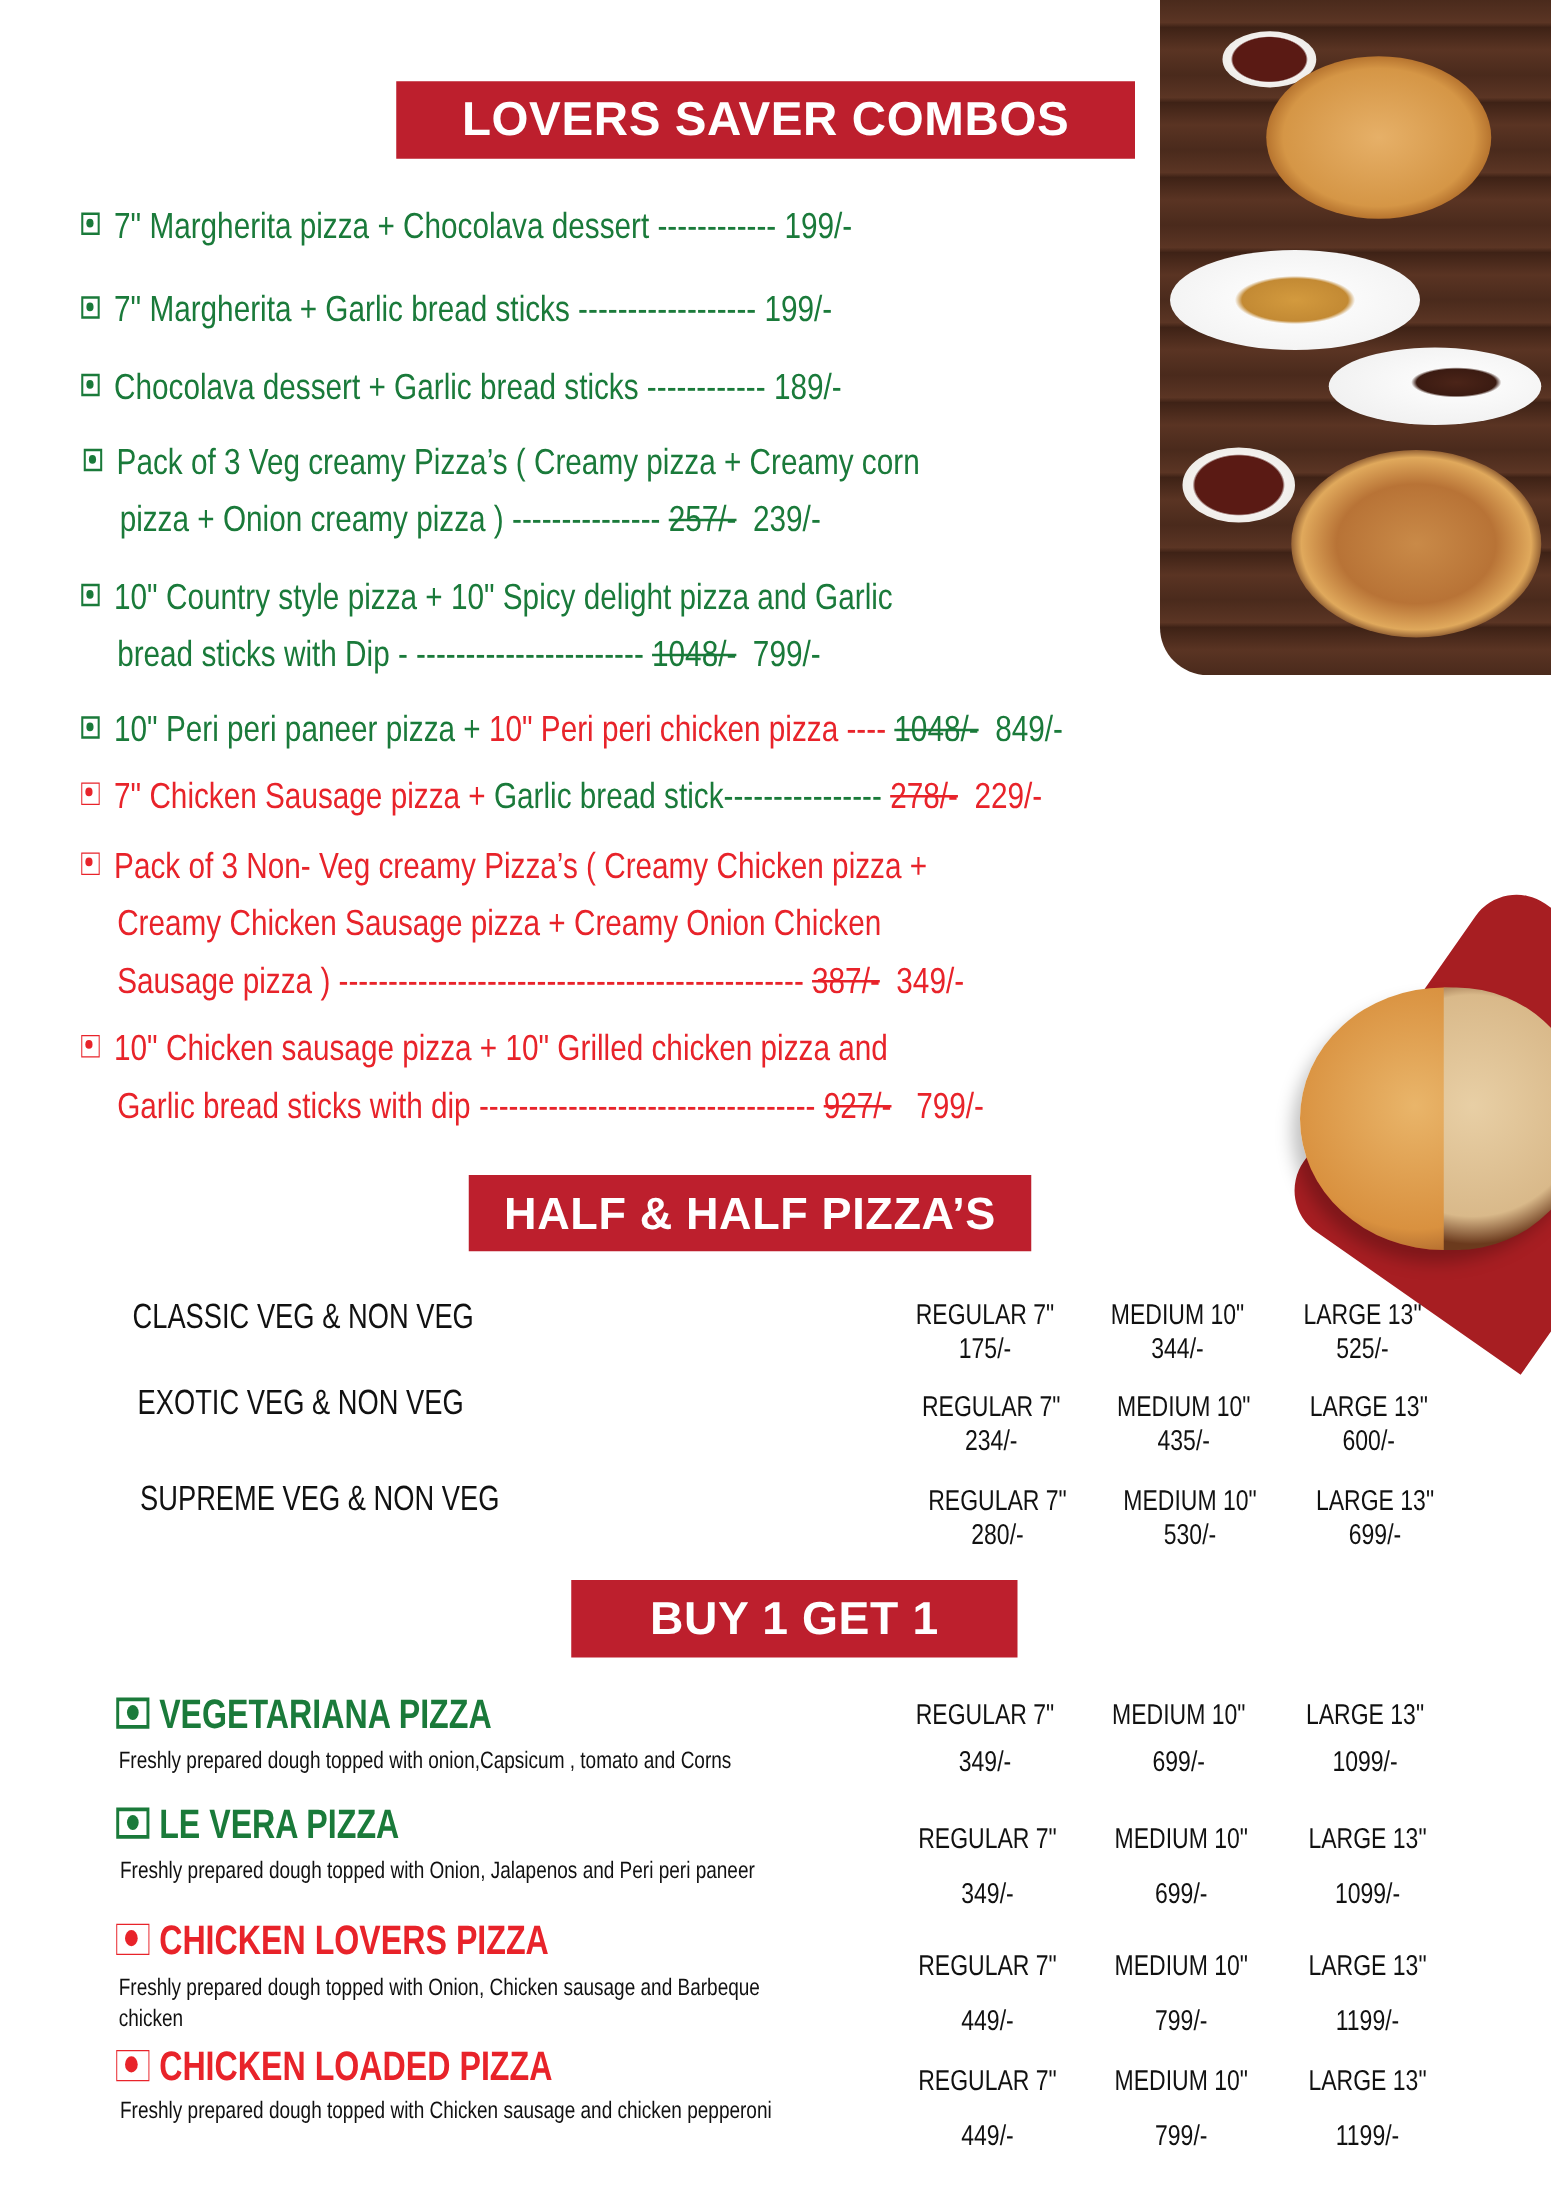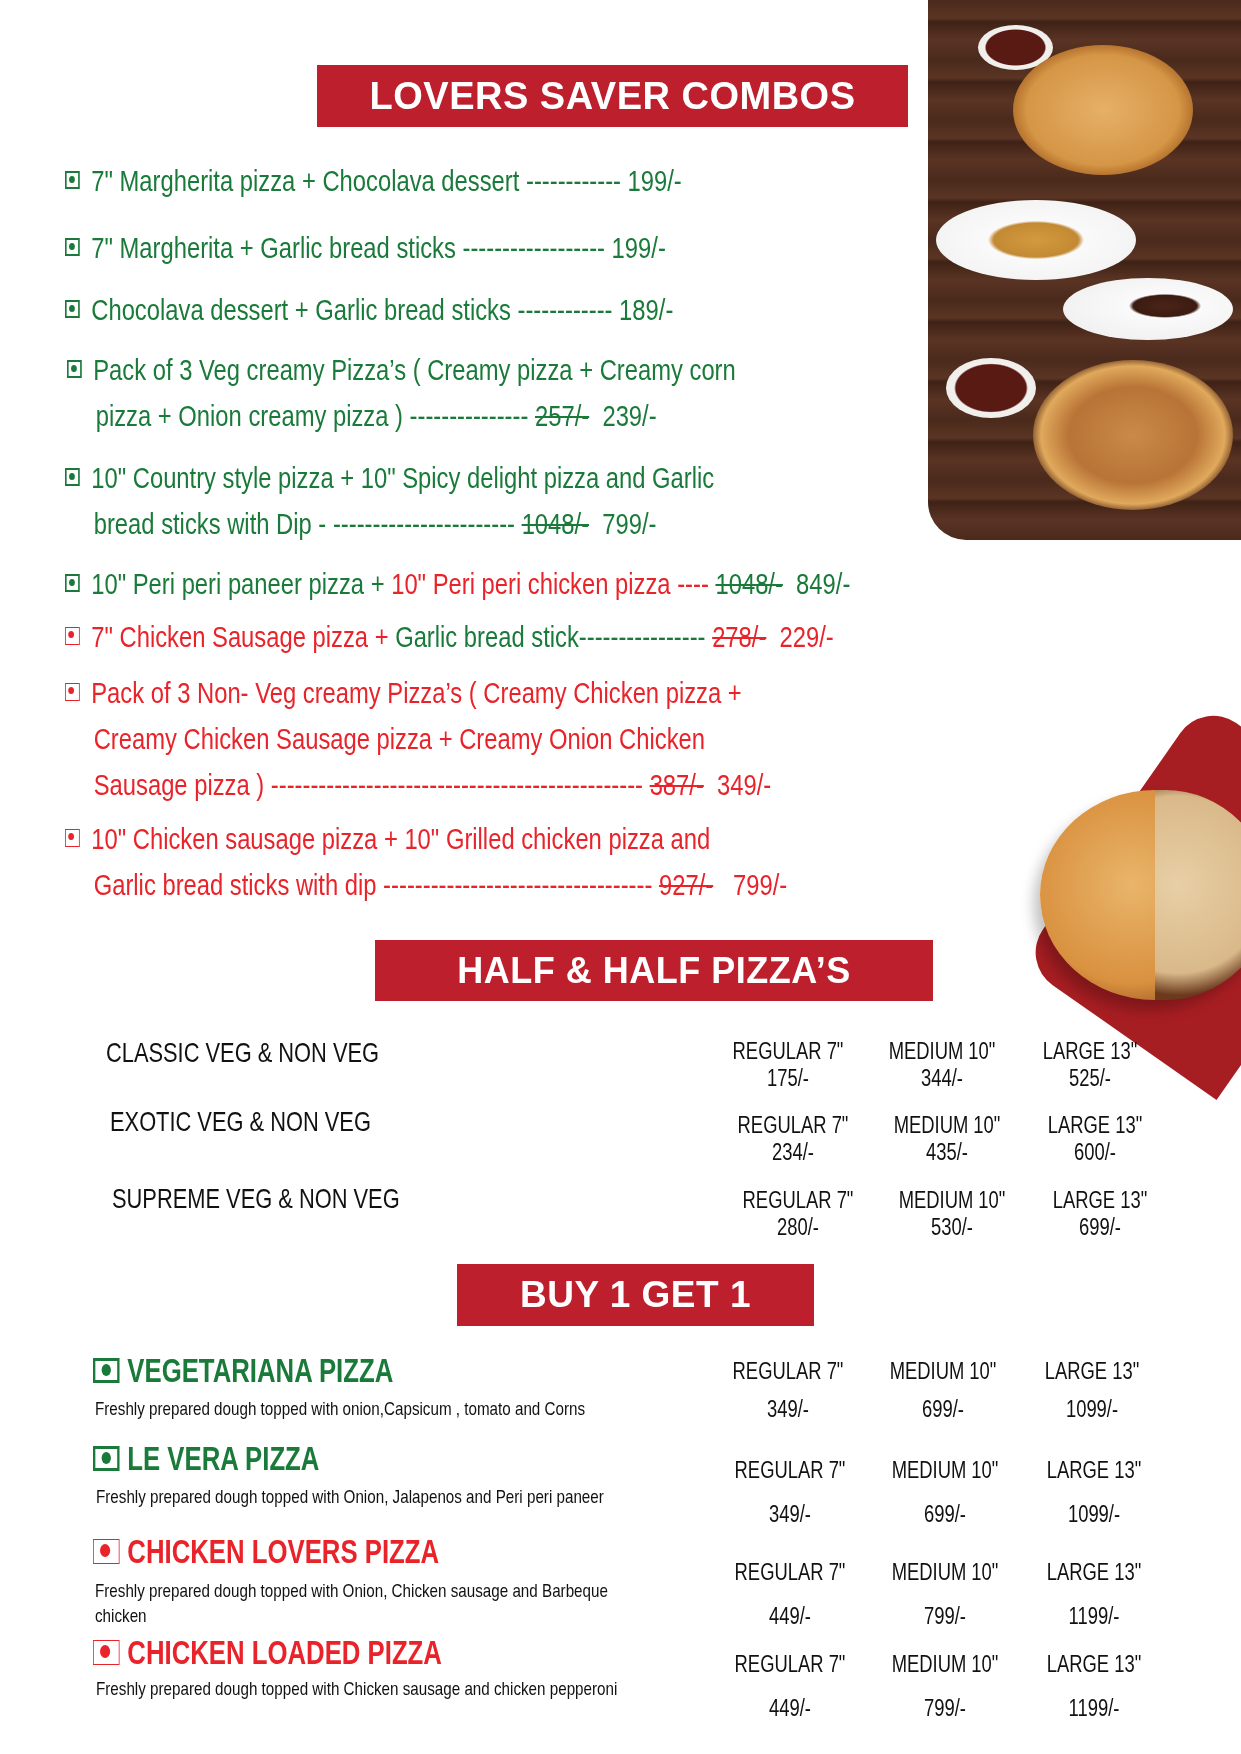--- a/index.html
+++ b/index.html
@@ -137,21 +137,21 @@
 <div class="combo red" style="top:670px;">
   <div><span class="mark red-mark"></span><span>Pack of 3 Non- Veg creamy Pizza’s ( Creamy Chicken pizza +</span></div>
   <div class="cont"><span>Creamy Chicken Sausage pizza + Creamy Onion Chicken</span></div>
   <div class="cont"><span>Sausage pizza ) ----------------------------------------------- </span><span class="strike">387/-</span>&nbsp;&nbsp;<span>349/-</span></div>
 </div>
 <div class="combo red" style="top:816px;">
   <div><span class="mark red-mark"></span><span>10" Chicken sausage pizza +  10" Grilled chicken pizza  and</span></div>
   <div class="cont"><span>Garlic bread sticks with dip ---------------------------------- </span><span class="strike">927/-</span>&nbsp;&nbsp;&nbsp;<span>799/-</span></div>
 </div>
 
-<div class="banner" style="left:375px;top:940px;width:558px;height:61px;font-size:36px;">
+<div class="banner" style="left:375px;top:940px;width:450px;height:61px;font-size:36px;">
   <span>HALF &amp; HALF PIZZA’S</span>
 </div>
 
 <div class="hh-name" style="left:106px;top:1037px;">CLASSIC VEG &amp; NON VEG</div>
 <div class="size-cell" style="left:718px;top:1038px;">
     <div>REGULAR  7"</div>
     <div>175/-</div>
   </div>
 <div class="size-cell" style="left:872px;top:1038px;">
     <div>MEDIUM  10"</div>

